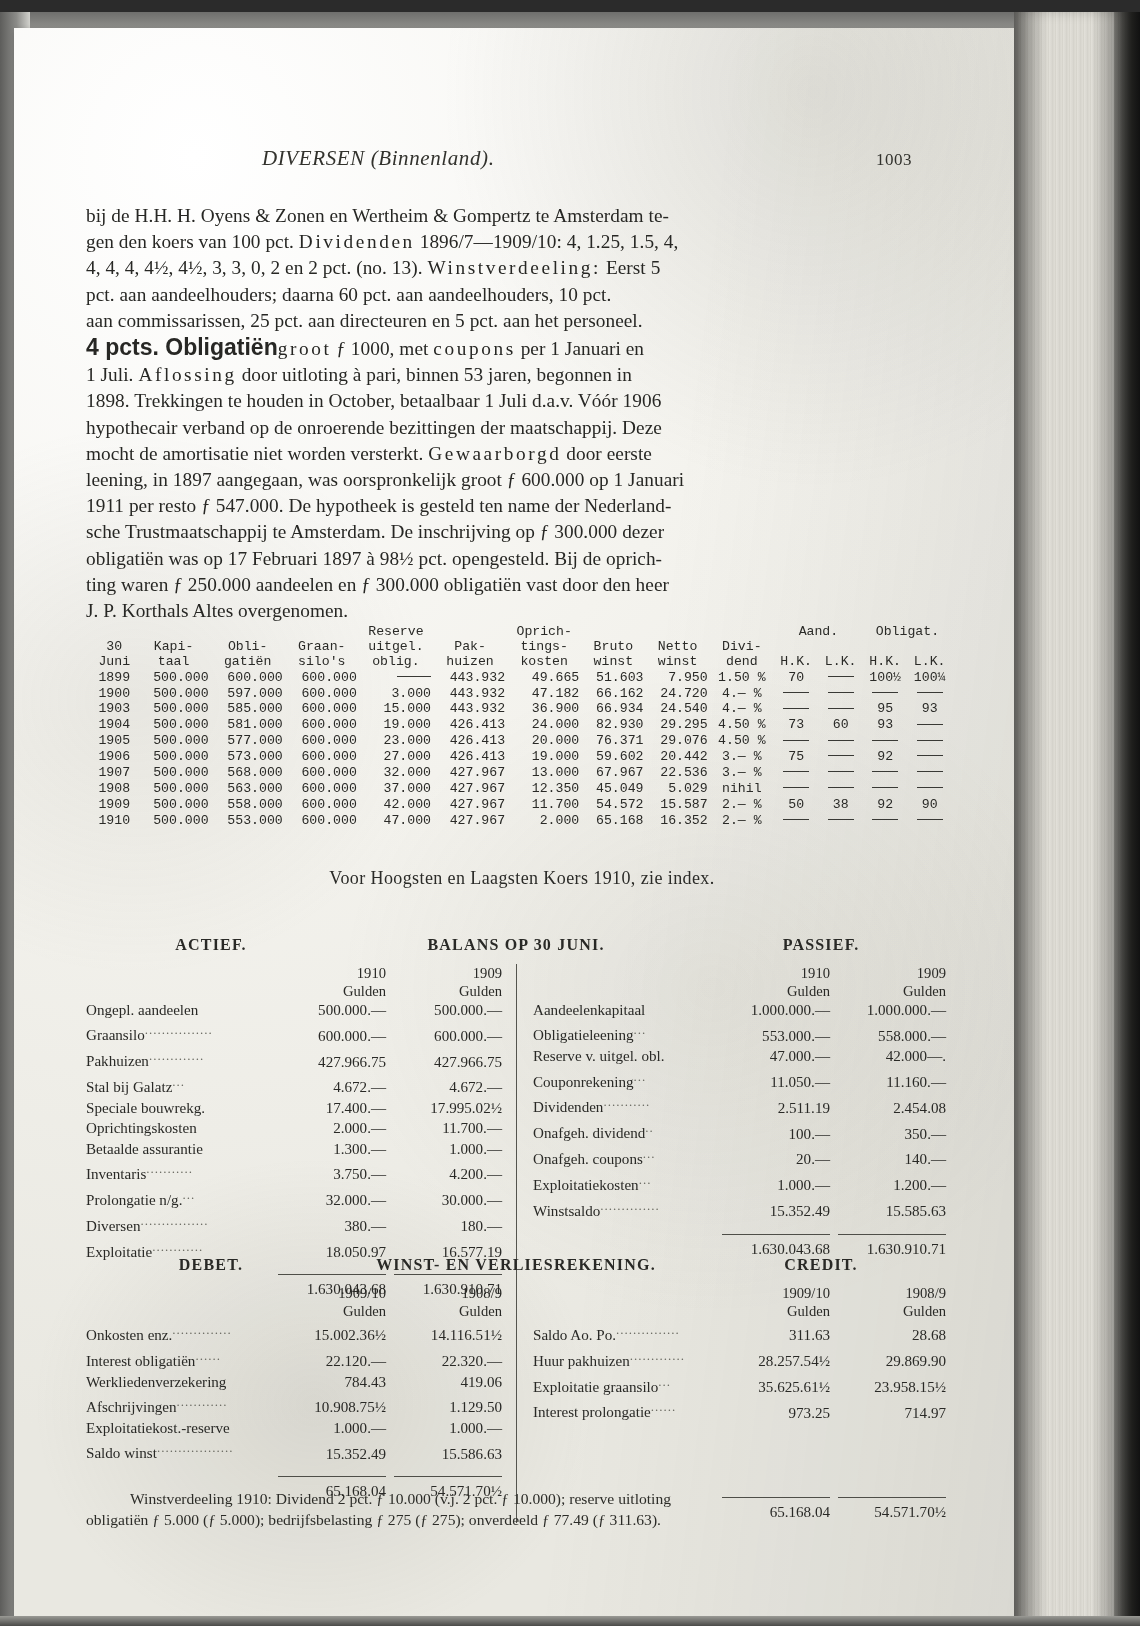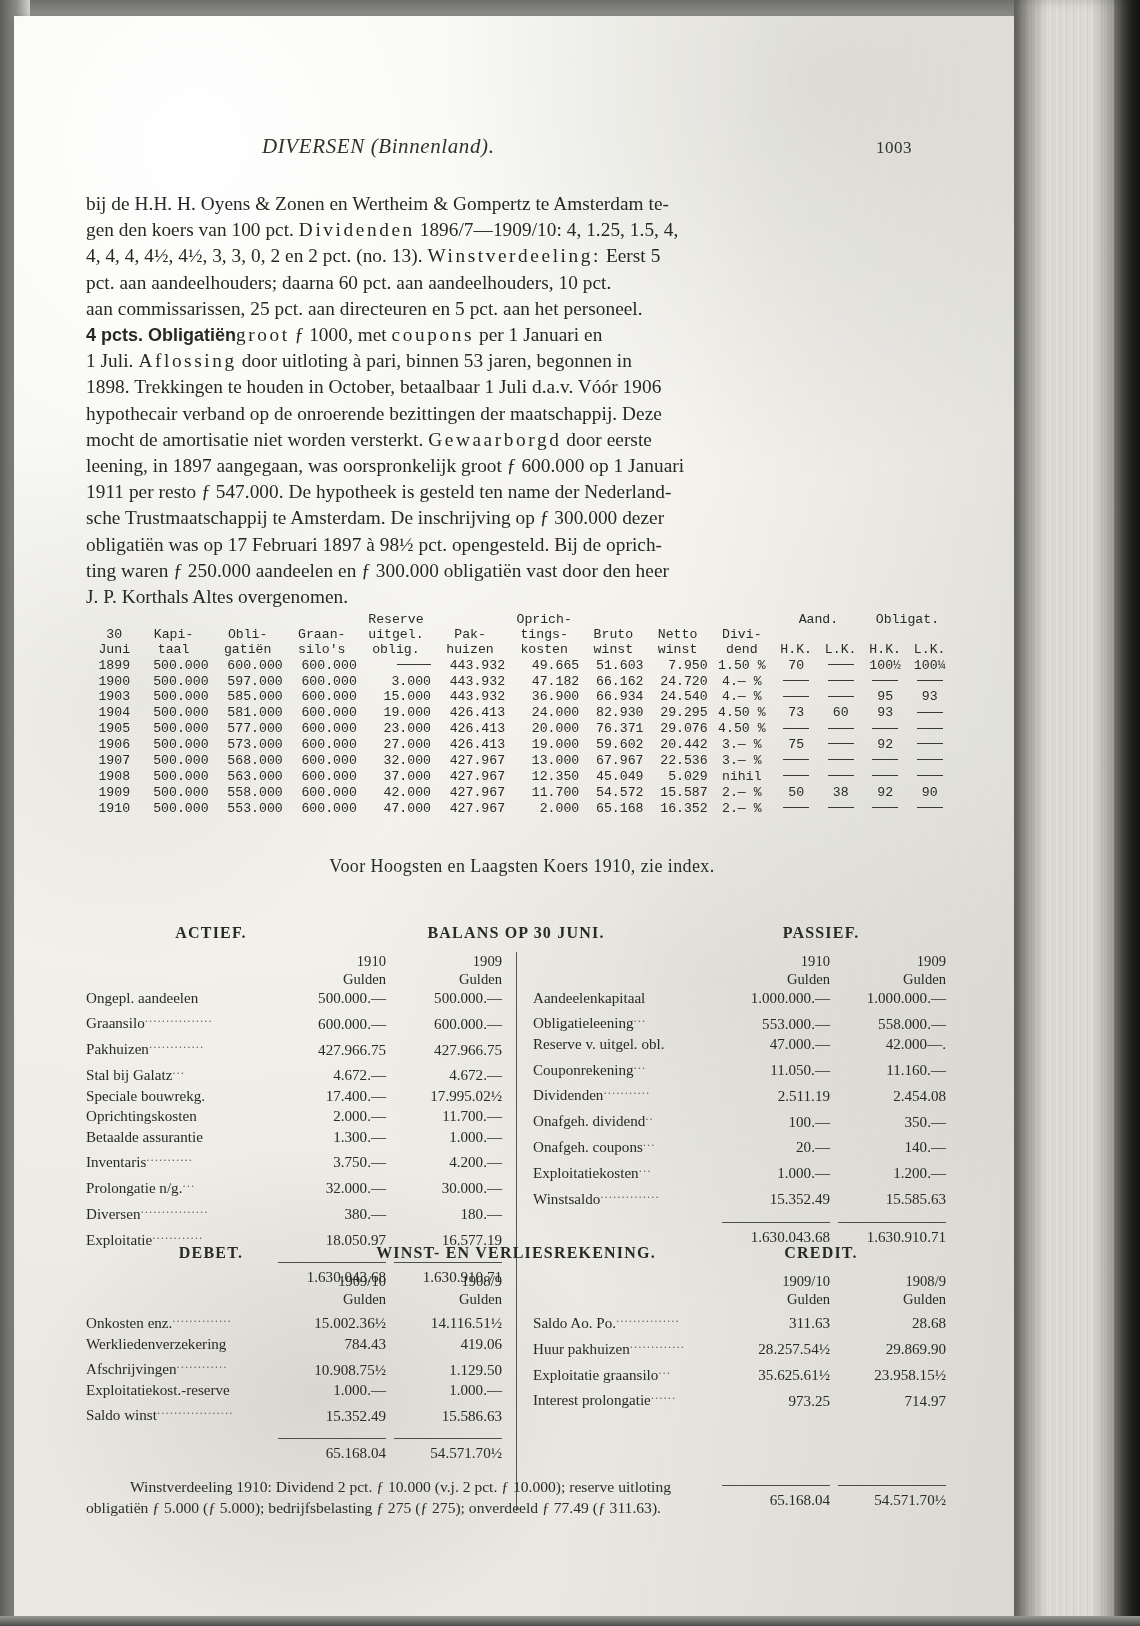--- a/index.html
+++ b/index.html
@@ -7,20 +7,21 @@
     width:1140px;height:1626px;
     background:#2b2b2b;
     font-family:"Liberation Serif", serif;
     overflow:hidden;
     position:relative;
   }
   
   #scan{
     position:absolute;inset:0;
     background:#7dd3fc;
+    margin-top:12px;
   }
   
   .bed-top{position:absolute;left:0;top:0;width:1140px;height:34px;
     background:linear-gradient(180deg,#6f6f6d 0%,#8d8d89 45%,#c9c9c4 100%);}
   .bed-left{position:absolute;left:0;top:0;width:30px;height:1626px;
     background:linear-gradient(90deg,#5d5d5b 0%,#8b8b88 55%,#d2d2cd 100%);}
   
   #page{
     position:absolute;left:14px;top:16px;width:1000px;height:1600px;
     background:
@@ -73,21 +74,21 @@
     margin-left:auto;margin-right:102px;font-size:17px;letter-spacing:.5px;color:#34342f;
   }
 
   .body-text{
     position:absolute;left:72px;top:175px;width:830px;
     font-size:19.3px;line-height:26.2px;text-align:justify;color:#292926;
     letter-spacing:.05px;
   }
   .body-text p{margin:0;}
   .sp{letter-spacing:2.6px;}
-  .bold{font-weight:bold;font-family:"Liberation Sans",sans-serif;font-size:18px;letter-spacing:0;}
+  .bold{font-weight:bold;font-family:"Liberation Sans",sans-serif;font-size:23px;letter-spacing:0;}
 
   
   .stats{
     position:absolute;left:78px;top:596px;width:860px;
     font-size:13.2px;line-height:15.9px;color:#2c2c29;font-family:Liberation Mono, monospace;
   }
   .stats table{border-collapse:collapse;width:860px;}
   .stats td,.stats th{padding:0 2px;font-weight:normal;white-space:nowrap;}
   .stats .hdr td{text-align:center;font-size:13.2px;line-height:15.2px;padding-bottom:0;}
   .stats .hdr-top td{text-align:center;font-size:13.2px;line-height:15.2px;}
@@ -585,20 +586,25 @@
                 <td class="amt">Gulden</td>
               </tr>
               </tbody>
                 <tbody id="debet-body">
                   <tr>
                     <td class="lbl"><span>Onkosten enz.</span><span class="leader"> ..............</span></td>
                     <td class="amt">15.002.36½</td>
                     <td class="amt">14.116.51½</td>
                   </tr>
                   <tr>
+                    <td class="lbl"><span>Interest obligatiën</span><span class="leader"> ......</span></td>
+                    <td class="amt">22.120.—</td>
+                    <td class="amt">22.320.—</td>
+                  </tr>
+                  <tr>
                     <td class="lbl"><span>Werkliedenverzekering</span></td>
                     <td class="amt">784.43</td>
                     <td class="amt">419.06</td>
                   </tr>
                   <tr>
                     <td class="lbl"><span>Afschrijvingen</span><span class="leader"> ............</span></td>
                     <td class="amt">10.908.75½</td>
                     <td class="amt">1.129.50</td>
                   </tr>
                   <tr>

